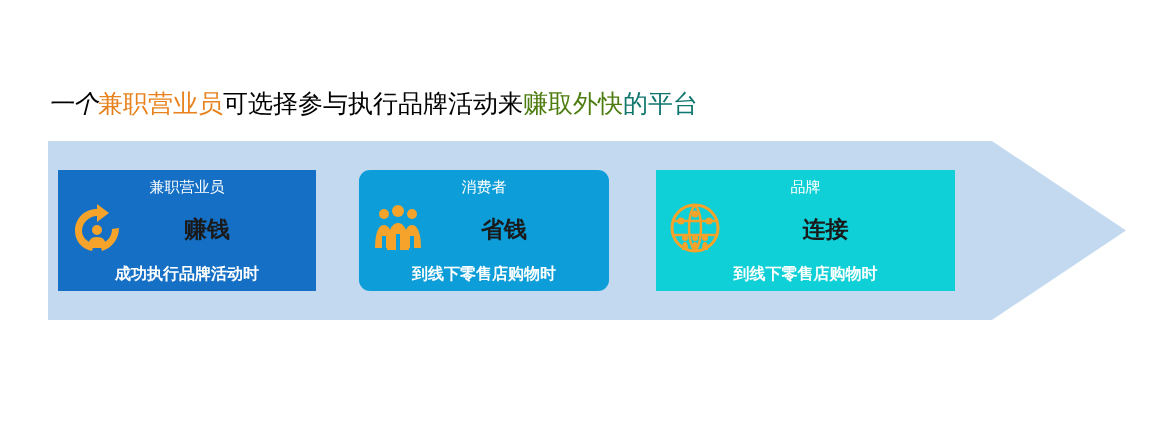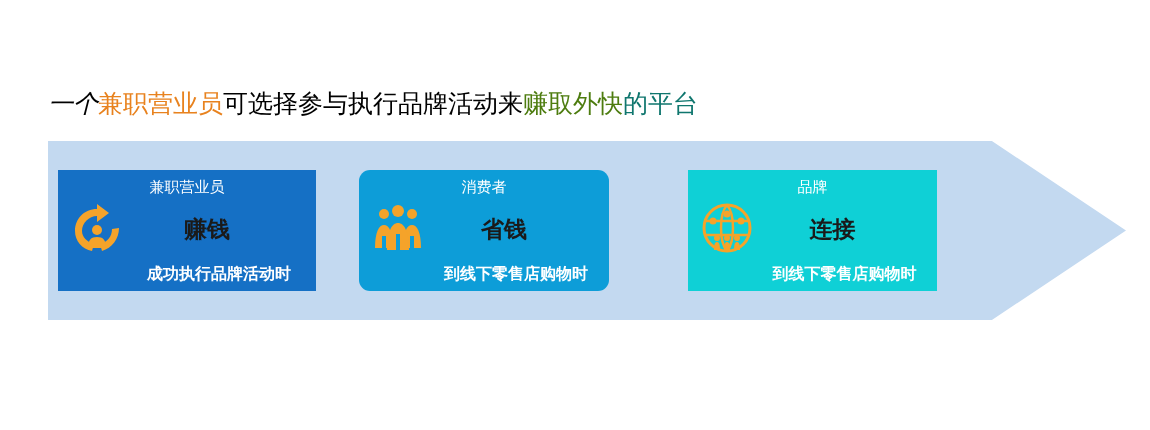--- a/index.html
+++ b/index.html
@@ -48,21 +48,21 @@
     height: 121px;
   }
   .card {
     position: absolute;
     top: 0;
     height: 121px;
     box-sizing: border-box;
   }
   .card-1 { left: 0px;   width: 258px; background: #1570c5; }
   .card-2 { left: 301px; width: 250px; background: #0d9dd8; border-radius: 11px; }
-  .card-3 { left: 598px; width: 249px; background: #0fd0d6; margin-left: 32px; }
+  .card-3 { left: 598px; width: 299px; background: #0fd0d6; }
 
   .card-title {
     position: absolute;
     top: 7px;
     left: 0;
     width: 100%;
     text-align: center;
     color: #ffffff;
     font-size: 15px;
     line-height: 20px;
@@ -85,21 +85,20 @@
     position: absolute;
     bottom: 6px;
     left: 0;
     width: 100%;
     text-align: center;
     color: #ffffff;
     font-size: 16px;
     line-height: 22px;
     font-weight: bold;
     white-space: nowrap;
-    padding-left: 32px;
   }
   .card-icon {
     position: absolute;
     left: 11px;
     top: 30px;
     width: 56px;
     height: 56px;
   }
   .card-icon svg { display: block; width: 100%; height: 100%; }
 </style>

